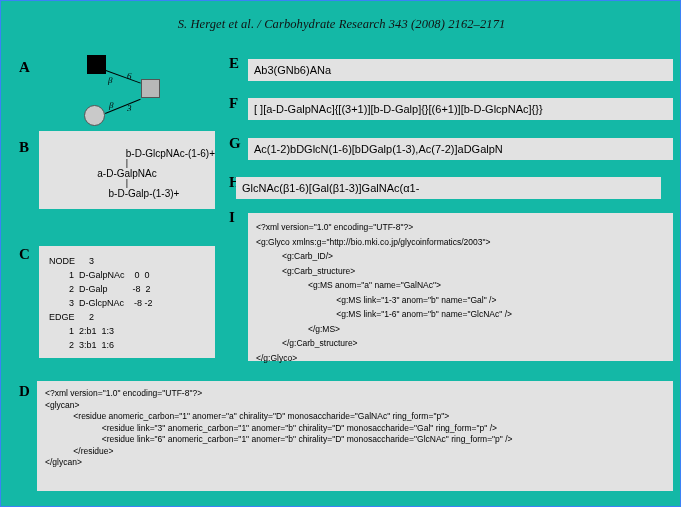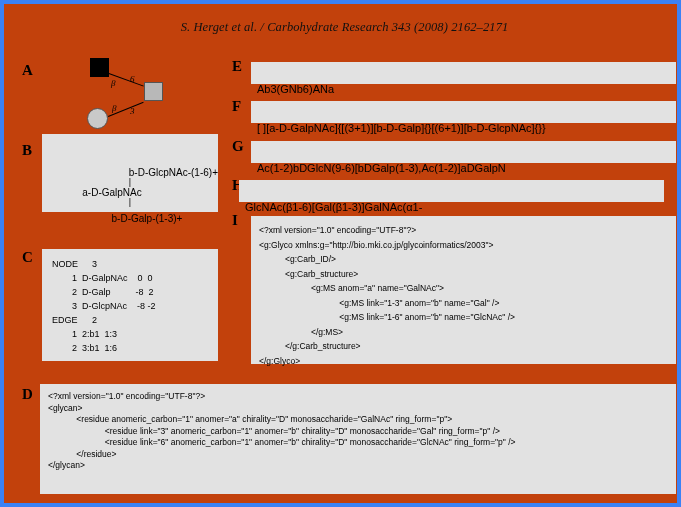--- a/index.html
+++ b/index.html
@@ -12,23 +12,23 @@
     height: 507px;
     position: relative;
     font-family: "Liberation Sans", sans-serif;
     color: #000;
     overflow: hidden;
   }
   .page {
     position: relative;
     width: 681px;
     height: 507px;
-    border: 4px solid #3b82f6;
-    box-sizing: border-box;
-    background: #c2410c;
+    border: 1px solid #3b82f6;
+    box-sizing: border-box;
+    background: #14b8a6;
   }
   .header {
     position: absolute;
     top: 16px;
     left: 0;
     width: 681px;
     text-align: center;
     font-family: "Liberation Serif", serif;
     font-style: italic;
     font-size: 12.5px;
@@ -44,21 +44,20 @@
   }
   .gbox {
     position: absolute;
     background: #e2e2e2;
     box-sizing: border-box;
   }
   .gbox-text {
     font-family: "Liberation Sans", sans-serif;
     color: #000;
     white-space: pre;
-    margin-top: 16px;
   }
 
   
   #panelA-diagram {
     position: absolute;
     left: 60px;
     top: 52px;
     width: 140px;
     height: 78px;
   }
@@ -128,23 +127,23 @@
     <div class="lbl" style="left:47px; top:22px;">β</div>
     <div class="lbl" style="left:66px; top:18px;">6</div>
     <div class="lbl" style="left:48px; top:47px;">β</div>
     <div class="lbl" style="left:66px; top:50px;">3</div>
   </div>
 
   <div class="panel-letter" style="left:18px; top:138px;">B</div>
   <div class="gbox" style="left:38px; top:130px; width:176px; height:78px;">
     <div class="gbox-text lbl-center" style="position:absolute; left:0; top:17px; width:176px; font-size:10px;text-align:right;">b-D-GlcpNAc-(1-6)+</div>
     <div class="gbox-text lbl-center" style="position:absolute; left:0; top:27px; width:176px; font-size:9px;">|</div>
-    <div class="gbox-text lbl-center" style="position:absolute; left:0; top:37px; width:140px; font-size:10px;">a-D-GalpNAc</div>
+    <div class="gbox-text lbl-center" style="position:absolute; left:0; top:37px; width:140px; font-size:10px;padding-left:18px;">a-D-GalpNAc</div>
     <div class="gbox-text lbl-center" style="position:absolute; left:0; top:47px; width:176px; font-size:9px;">|</div>
-    <div class="gbox-text lbl-center" style="position:absolute; left:0; top:63px; width:210px; font-size:10px;">b-D-Galp-(1-3)+</div>
+    <div class="gbox-text lbl-center" style="position:absolute; left:0; top:57px; width:210px; font-size:10px;">b-D-Galp-(1-3)+</div>
   </div>
 
   <div class="panel-letter" style="left:18px; top:245px;">C</div>
   <div class="gbox" style="left:38px; top:245px; width:176px; height:112px;">
     <div class="mono" style="position:absolute; left:10px; top:8px; font-size:9px; line-height:14px;">NODE	3
         1  D-GalpNAc    0  0
         2  D-Galp          -8  2
         3  D-GlcpNAc    -8 -2
 EDGE	2
         1  2:b1  1:3
@@ -167,21 +166,21 @@
     <div class="gbox-text" style="position:absolute; left:6px; top:5px; font-size:11px;">Ab3(GNb6)ANa</div>
   </div>
 
   <div class="panel-letter" style="left:228px; top:94px;">F</div>
   <div class="gbox" style="left:247px; top:97px; width:425px; height:22px;">
     <div class="gbox-text" style="position:absolute; left:6px; top:5px; font-size:11px;">[ ][a-D-GalpNAc]{[(3+1)][b-D-Galp]{}[(6+1)][b-D-GlcpNAc]{}}</div>
   </div>
 
   <div class="panel-letter" style="left:228px; top:134px;">G</div>
   <div class="gbox" style="left:247px; top:137px; width:425px; height:22px;">
-    <div class="gbox-text" style="position:absolute; left:6px; top:5px; font-size:11px;">Ac(1-2)bDGlcN(9-6)[bDGalp(1-3),Ac(1-2)]aDGalpN</div>
+    <div class="gbox-text" style="position:absolute; left:6px; top:5px; font-size:11px;">Ac(1-2)bDGlcN(1-6)[bDGalp(1-3),Ac(7-2)]aDGalpN</div>
   </div>
 
   <div class="panel-letter" style="left:228px; top:173px;">H</div>
   <div class="gbox" style="left:235px; top:176px; width:425px; height:22px;">
     <div class="gbox-text" style="position:absolute; left:6px; top:5px; font-size:11px;">GlcNAc(β1-6)[Gal(β1-3)]GalNAc(α1-</div>
   </div>
 
   <div class="panel-letter" style="left:228px; top:208px;">I</div>
   <div class="gbox" style="left:247px; top:212px; width:425px; height:148px;">
     <div class="mono" style="position:absolute; left:8px; top:7px; line-height:14.5px;">&lt;?xml version="1.0" encoding="UTF-8"?&gt;

